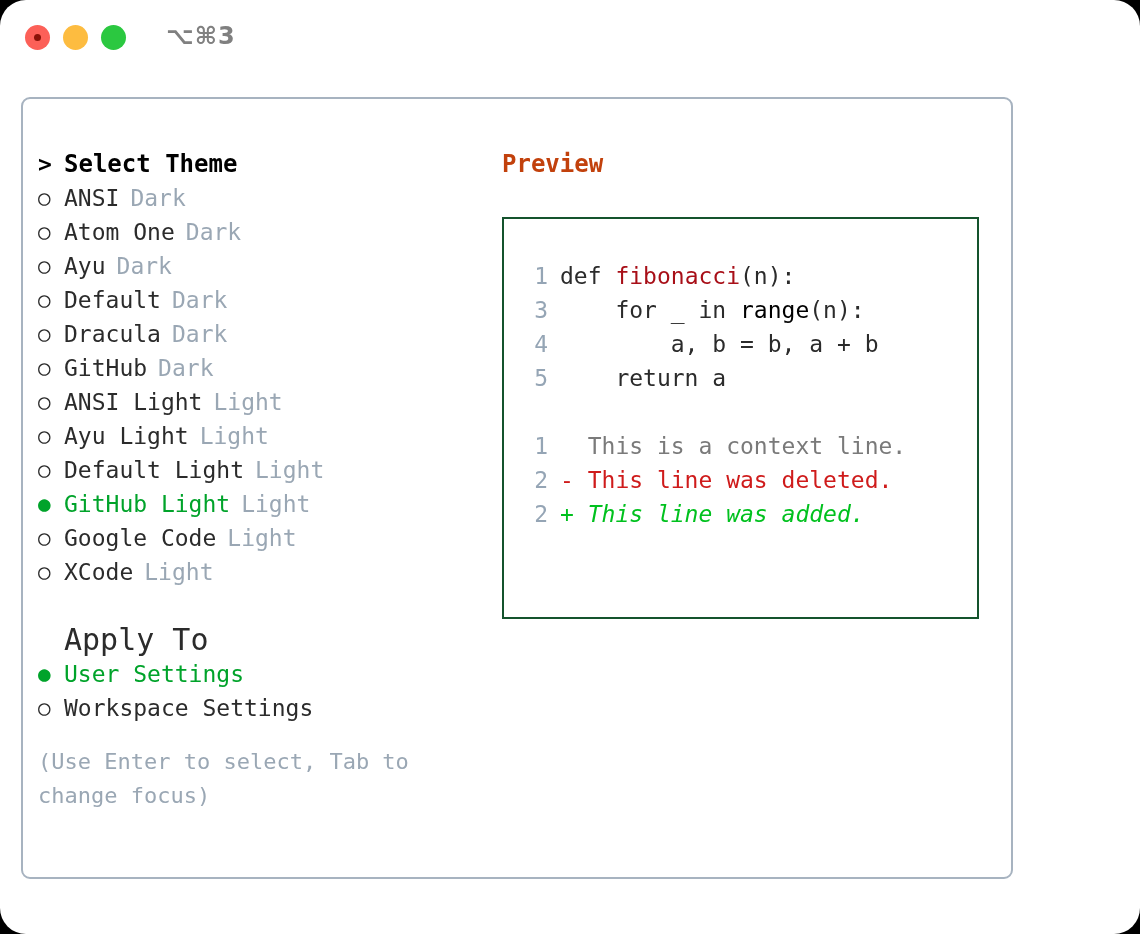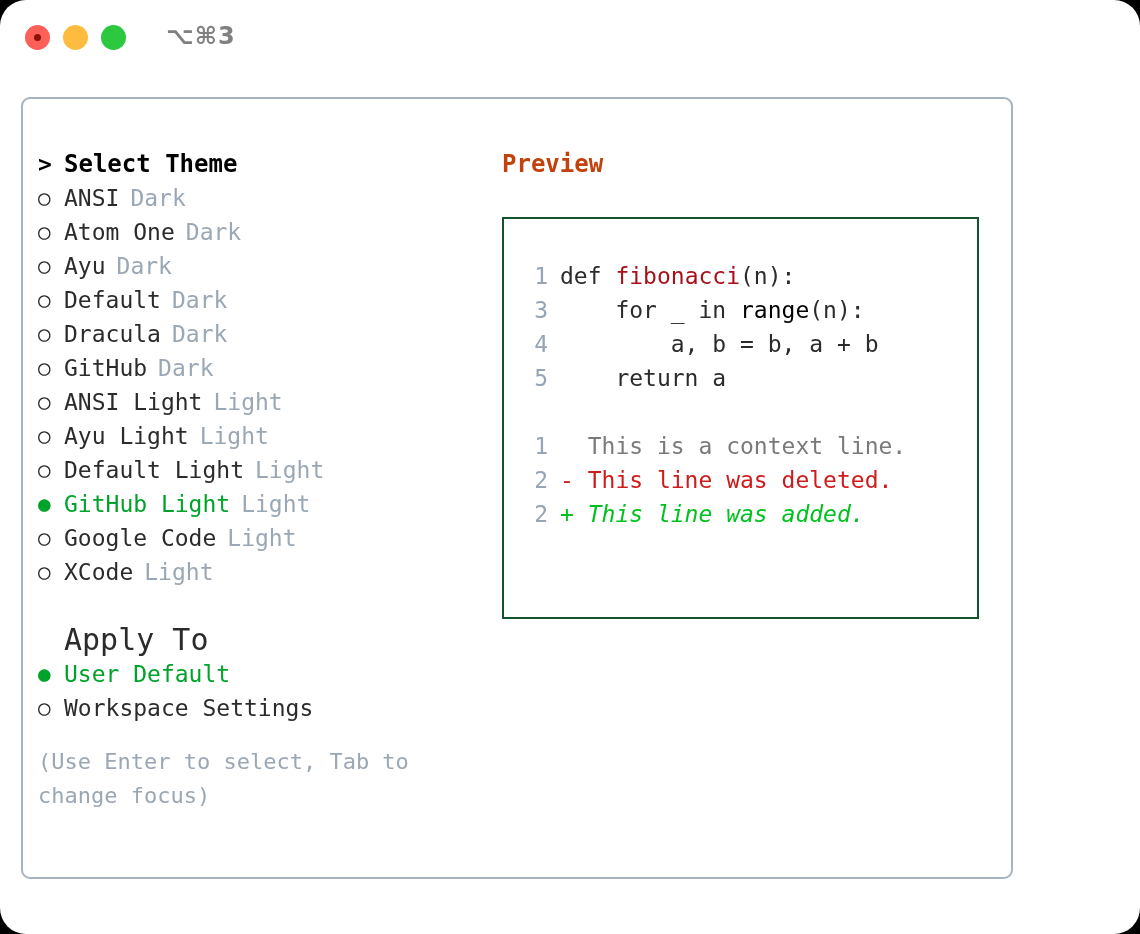--- a/index.html
+++ b/index.html
@@ -275,21 +275,21 @@
             </div>
           </div>
 
         <div class="spacer-row"></div>
 
         <div class="group-title">Apply To</div>
 
         <div id="apply-list">
             <div class="row selected">
               <span class="marker sel">●</span>
-              <span class="label">User Default</span>
+              <span class="label">User Settings</span>
             </div>
             <div class="row">
               <span class="marker">○</span>
               <span class="label">Workspace Settings</span>
             </div>
           </div>
 
         <div class="hint">(Use Enter to select, Tab to change focus)</div>
       </div>
 

